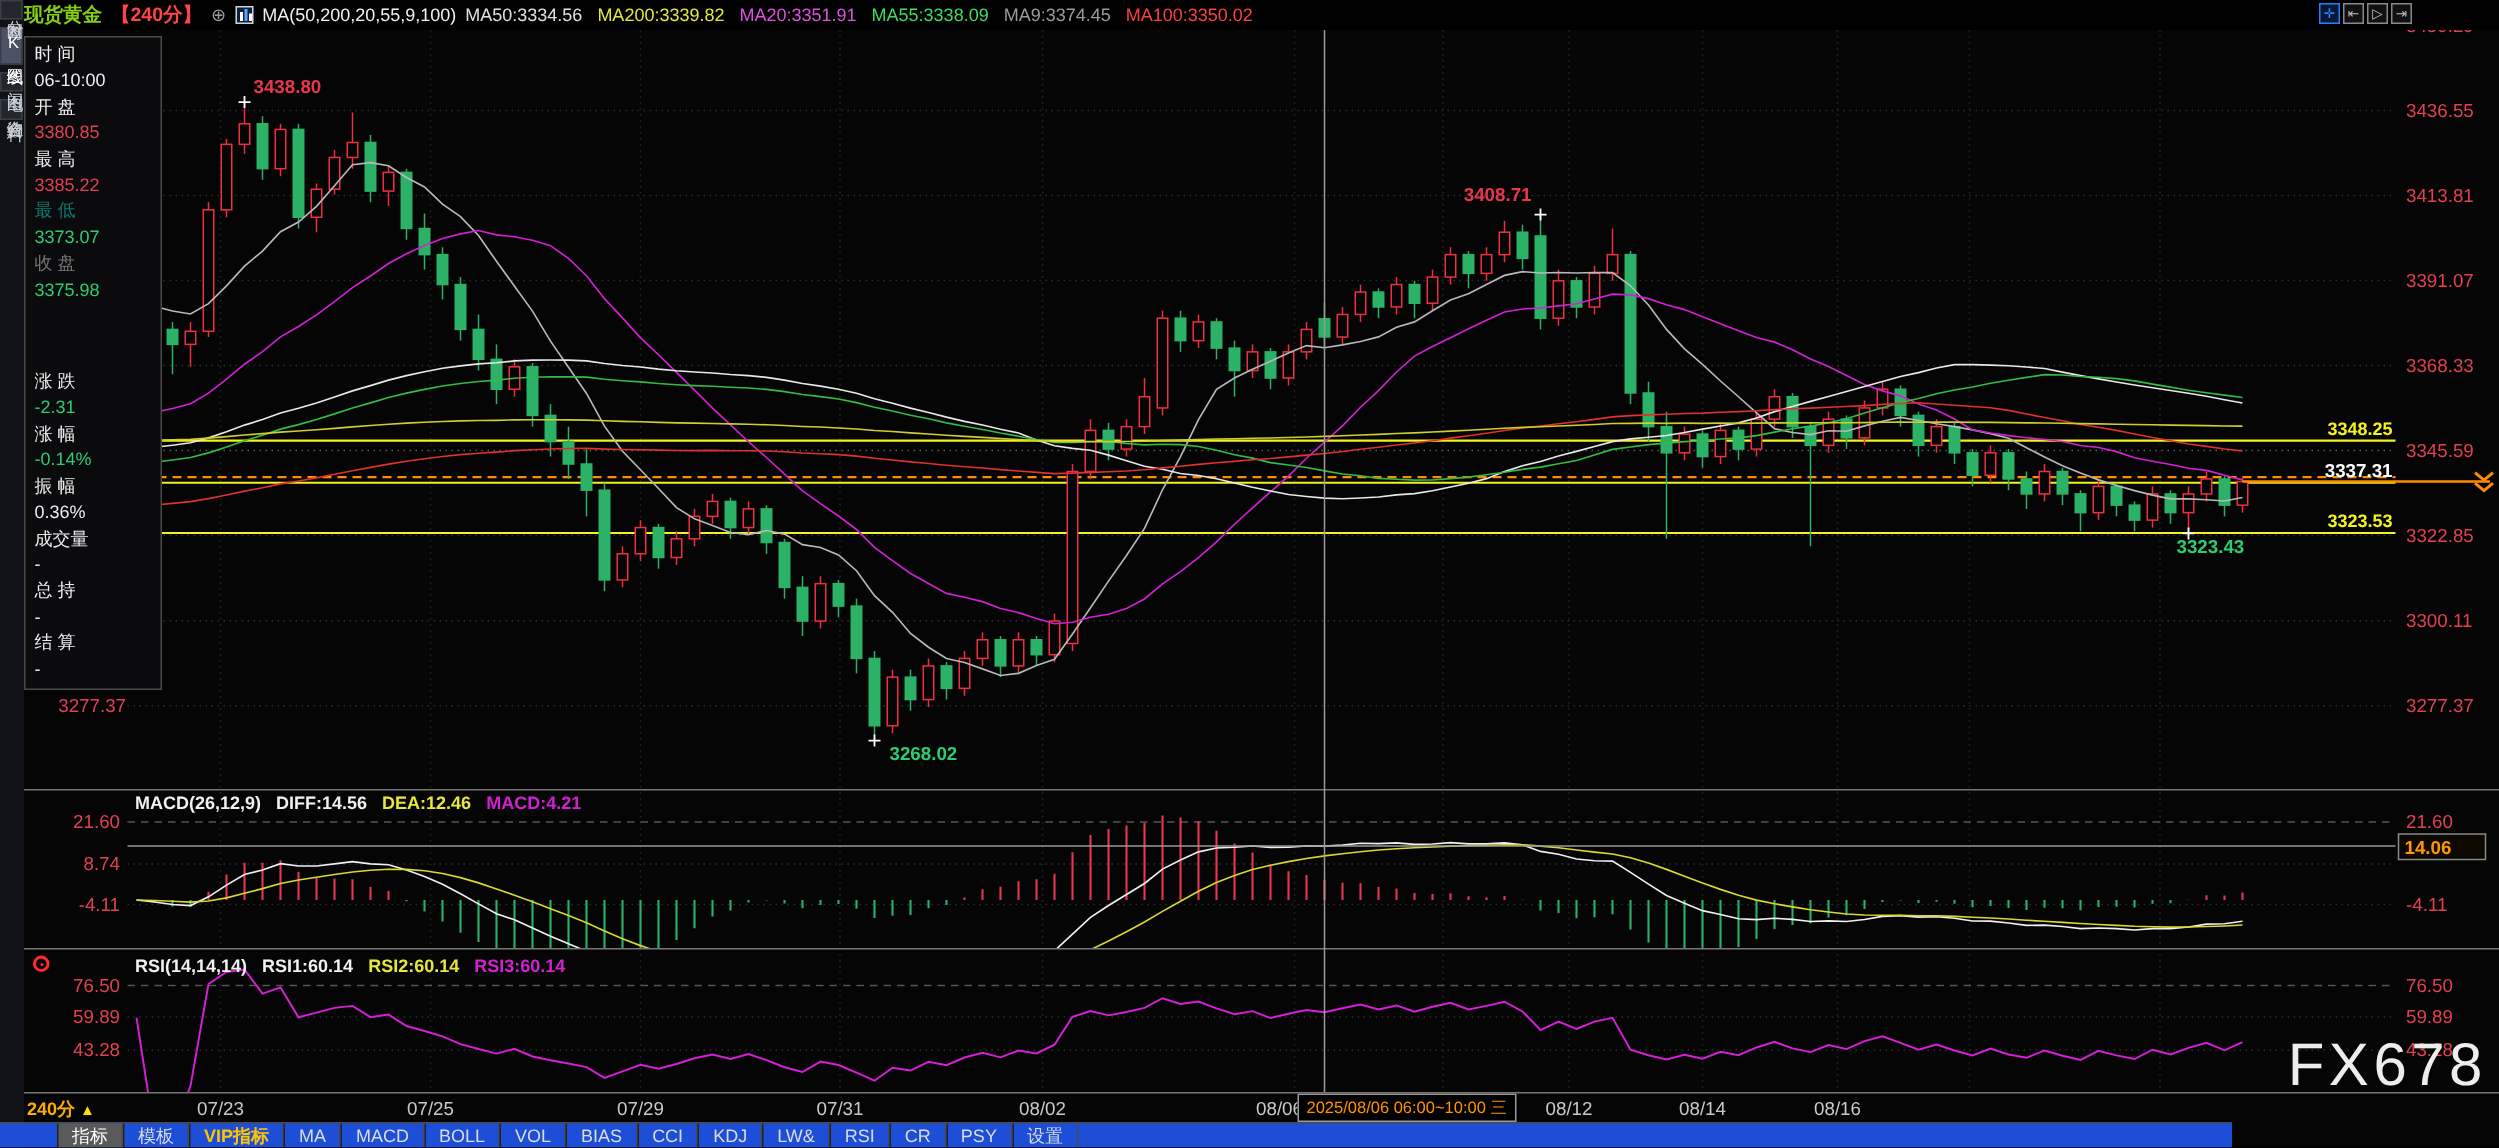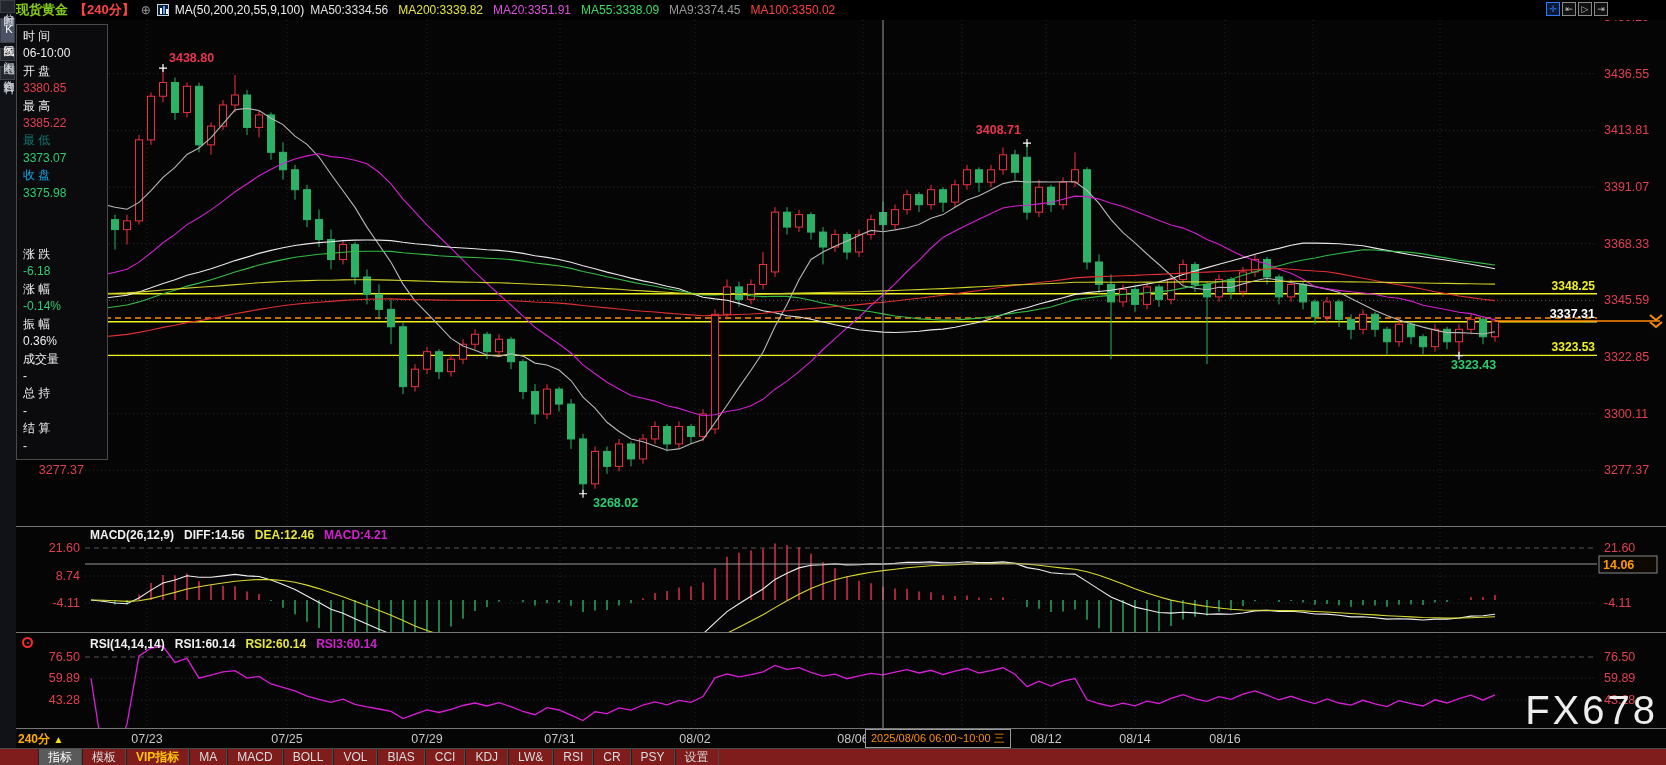--- a/index.html
+++ b/index.html
@@ -52,21 +52,21 @@
   #period-label { position:absolute; left:18px; top:731px; z-index:5; font-size:12px; font-weight:bold; }
   #period-label .p { color:#ffae00; }
   #period-label .tri { color:#ffe100; font-size:10px; }
 
   #tooltip { position:absolute; left:865px; top:729px; z-index:6; background:#000;
              border:1px solid #9a9a9a; color:#ff9000; font-size:11px; padding:1px 5px; white-space:nowrap; }
 
   #watermark { position:absolute; right:8px; top:688px; z-index:5; color:#ededed; font-size:40px;
                letter-spacing:3px; font-family:"Liberation Sans", sans-serif; }
 
-  #tabbar { position:absolute; left:0; bottom:0; width:1666px; height:17px; background:#7f1d1d;
+  #tabbar { position:absolute; left:0; bottom:0; width:1488px; height:17px; background:#1d4ed8;
             border-top:1px solid #4a4a4a; display:flex; align-items:stretch; z-index:6; padding-left:38px; }
   .btab { font-size:12px; color:#dcdcdc; padding:0 9px; display:flex; align-items:center;
           border-right:1px solid #4b4b4b; border-left:1px solid #222; cursor:pointer; white-space:nowrap; }
   .btab.active { background:#5a5a5a; color:#fff; }
   .btab.gold { color:#ffc400; font-weight:bold; }
 </style>
 </head>
 <body>
 
 <div id="app">
@@ -100,24 +100,24 @@
 
   <div id="infopanel">
       <div class="inforow" style="color: rgb(237, 237, 237);">时 间</div>
       <div class="inforow" style="color: rgb(237, 237, 237);">06-10:00</div>
       <div class="inforow" style="color: rgb(237, 237, 237);">开 盘</div>
       <div class="inforow" style="color: rgb(224, 64, 80);">3380.85</div>
       <div class="inforow" style="color: rgb(237, 237, 237);">最 高</div>
       <div class="inforow" style="color: rgb(224, 64, 80);">3385.22</div>
       <div class="inforow" style="color: #0f766e;">最 低</div>
       <div class="inforow" style="color: rgb(46, 204, 113);">3373.07</div>
-      <div class="inforow" style="color: #0ea5e9;">收 盘</div>
+      <div class="inforow" style="color: #737373;">收 盘</div>
       <div class="inforow" style="color: rgb(46, 204, 113);">3375.98</div>
       <div class="inforow" style="color: rgb(237, 237, 237); margin-top: 44px;">涨 跌</div>
-      <div class="inforow" style="color: rgb(46, 204, 113);">-6.18</div>
+      <div class="inforow" style="color: rgb(46, 204, 113);">-2.31</div>
       <div class="inforow" style="color: rgb(237, 237, 237);">涨 幅</div>
       <div class="inforow" style="color: rgb(46, 204, 113);">-0.14%</div>
       <div class="inforow" style="color: rgb(237, 237, 237);">振 幅</div>
       <div class="inforow" style="color: rgb(237, 237, 237);">0.36%</div>
       <div class="inforow" style="color: rgb(237, 237, 237);">成交量</div>
       <div class="inforow" style="color: rgb(237, 237, 237);">-</div>
       <div class="inforow" style="color: rgb(237, 237, 237);">总 持</div>
       <div class="inforow" style="color: rgb(237, 237, 237);">-</div>
       <div class="inforow" style="color: rgb(237, 237, 237);">结 算</div>
       <div class="inforow" style="color: rgb(237, 237, 237);">-</div>

